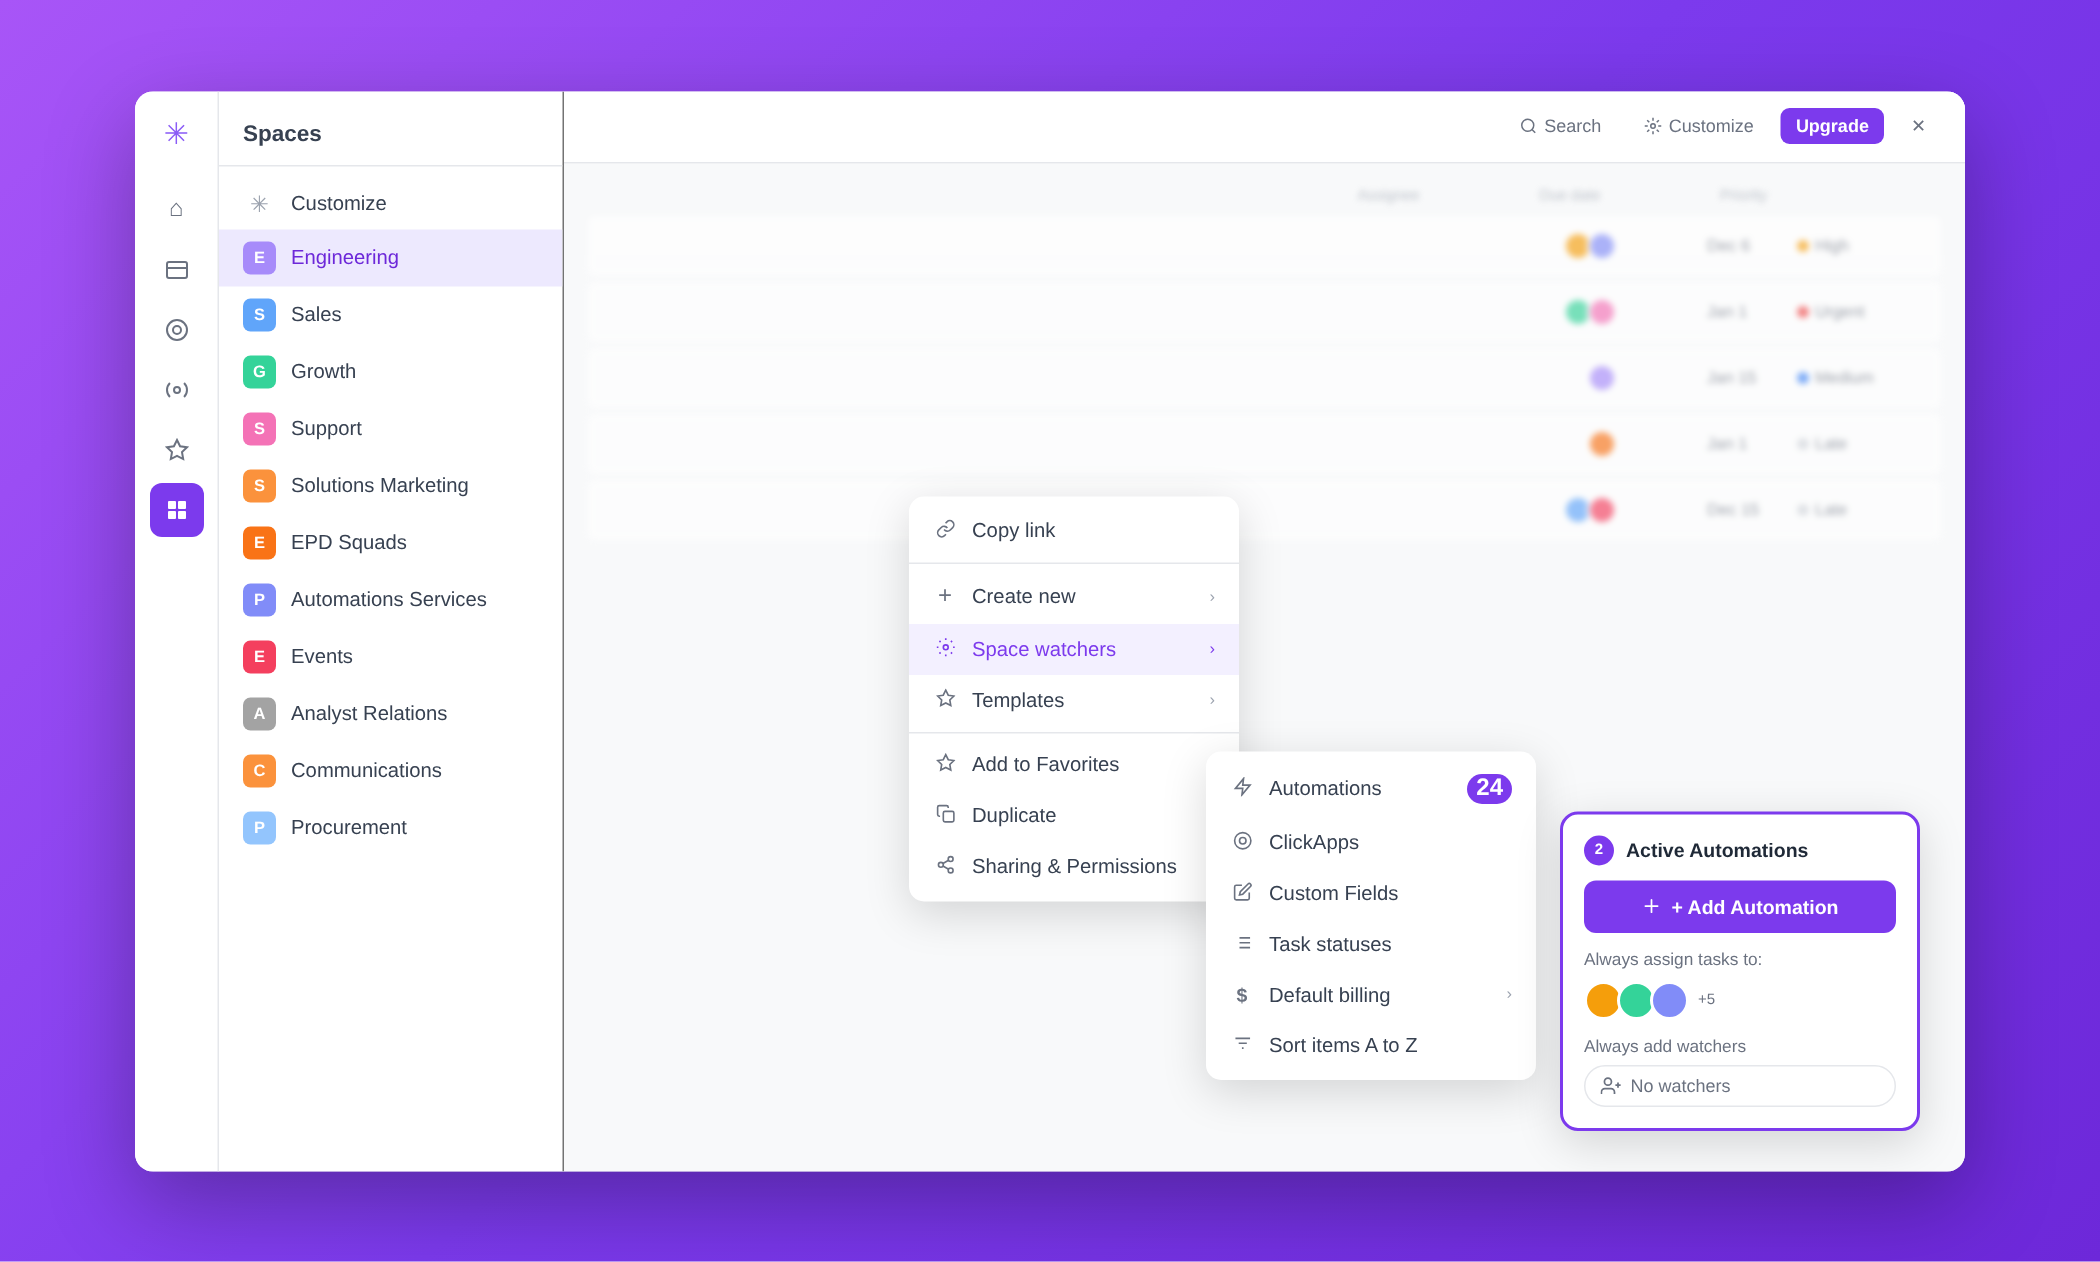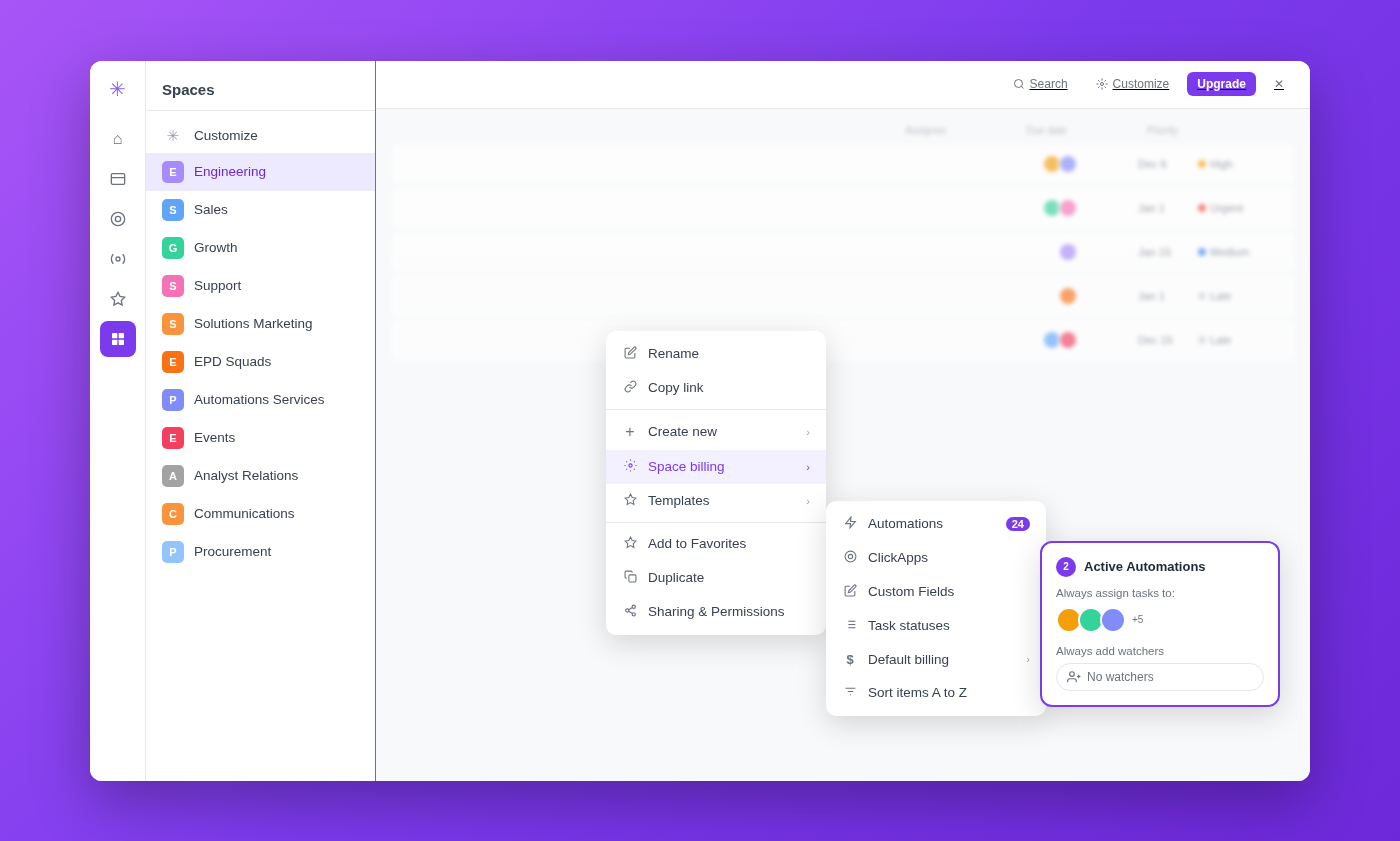--- a/index.html
+++ b/index.html
@@ -115,21 +115,20 @@
     
     .top-bar {
       height: 48px;
       background: #fff;
       border-bottom: 1px solid #e5e7eb;
       display: flex;
       align-items: center;
       justify-content: flex-end;
       padding: 0 16px;
       gap: 8px;
-      text-decoration: underline;
     }
     .top-bar-btn {
       display: flex;
       align-items: center;
       gap: 5px;
       padding: 5px 10px;
       border-radius: 6px;
       font-size: 12px;
       color: #6b7280;
       background: transparent;
@@ -171,41 +170,41 @@
     }
     .context-menu-item .chevron {
       margin-left: auto;
       font-size: 11px;
       color: #9ca3af;
     }
     .context-menu-item .badge {
       margin-left: auto;
       background: #7c3aed;
       color: #fff;
-      font-size: 11px;
+      font-size: 16px;
       font-weight: 700;
       padding: 1px 6px;
       border-radius: 10px;
     }
     .menu-separator {
       height: 1px;
       background: #e5e7eb;
       margin: 4px 0;
     }
 
     
     .main-context-menu {
       top: 270px;
       left: 230px;
     }
 
     
     .space-settings-menu {
       top: 440px;
-      left: 450px;
+      left: 428px;
     }
 
     
     .automations-panel {
       position: absolute;
       top: 480px;
       right: 30px;
       width: 240px;
       background: #fff;
       border-radius: 12px;
@@ -513,49 +512,40 @@
             <span style="font-size:11px;color:#6b7280;">Late</span>
           </div>
         </div>
       </div>
     </div>
 
     <div class="context-menu main-context-menu">
       <div class="context-menu-item">
         <span class="item-icon">
           <svg width="13" height="13" viewBox="0 0 24 24" fill="none" stroke="currentColor" stroke-width="2">
-              <path d="M11 4H4a2 2 0 0 0-2 2v14a2 2 0 0 0 2 2h14a2 2 0 0 0 2-2v-7"></path>
-              <path d="M18.5 2.5a2.121 2.121 0 0 1 3 3L12 15l-4 1 1-4 9.5-9.5z"></path>
-            </svg>
-        </span>
-        <span>Rename</span>
-      </div>
-      <div class="context-menu-item">
-        <span class="item-icon">
-          <svg width="13" height="13" viewBox="0 0 24 24" fill="none" stroke="currentColor" stroke-width="2">
               <path d="M10 13a5 5 0 0 0 7.54.54l3-3a5 5 0 0 0-7.07-7.07l-1.72 1.71"></path>
               <path d="M14 11a5 5 0 0 0-7.54-.54l-3 3a5 5 0 0 0 7.07 7.07l1.71-1.71"></path>
             </svg>
         </span>
         <span>Copy link</span>
       </div>
       <div class="menu-separator"></div>
       <div class="context-menu-item">
         <span class="item-icon" style="font-size:16px;font-weight:300;">+</span>
         <span>Create new</span>
         <span class="chevron">›</span>
       </div>
       <div class="context-menu-item active">
         <span class="item-icon" style="color:#7c3aed;">
           <svg width="13" height="13" viewBox="0 0 24 24" fill="none" stroke="currentColor" stroke-width="2">
               <circle cx="12" cy="12" r="3"></circle>
               <path d="M12 1v2M12 21v2M4.22 4.22l1.42 1.42M18.36 18.36l1.42 1.42M1 12h2M21 12h2M4.22 19.78l1.42-1.42M18.36 5.64l1.42-1.42"></path>
             </svg>
         </span>
-        <span style="color:#7c3aed;">Space billing</span>
+        <span style="color:#7c3aed;">Space watchers</span>
         <span class="chevron" style="color:#7c3aed;">›</span>
       </div>
       <div class="context-menu-item">
         <span class="item-icon">
           <svg width="13" height="13" viewBox="0 0 24 24" fill="none" stroke="currentColor" stroke-width="2">
               <polygon points="12 2 15.09 8.26 22 9.27 17 14.14 18.18 21.02 12 17.77 5.82 21.02 7 14.14 2 9.27 8.91 8.26 12 2"></polygon>
             </svg>
         </span>
         <span>Templates</span>
         <span class="chevron">›</span>
@@ -646,20 +636,26 @@
         </span>
         <span>Sort items A to Z</span>
       </div>
     </div>
 
     <div class="automations-panel">
       <div class="panel-header">
         <div class="count-badge">2</div>
         <span class="panel-title">Active Automations</span>
       </div>
+      <button class="add-automation-btn">
+        <svg width="14" height="14" viewBox="0 0 24 24" fill="currentColor">
+            <path d="M19 11H13V5a1 1 0 0 0-2 0v6H5a1 1 0 0 0 0 2h6v6a1 1 0 0 0 2 0v-6h6a1 1 0 0 0 0-2z"></path>
+          </svg>
+        <span>+ Add Automation</span>
+      </button>
       <div class="panel-section-label">Always assign tasks to:</div>
       <div class="panel-avatars">
         <div class="panel-avatar" style="background:#f59e0b;"></div>
         <div class="panel-avatar" style="background:#34d399;margin-left:-6px;"></div>
         <div class="panel-avatar" style="background:#818cf8;margin-left:-6px;"></div>
         <span class="panel-avatar-count">+5</span>
       </div>
       <div class="panel-watchers-section">
         <div class="watchers-label">Always add watchers</div>
         <button class="no-watchers-btn">

